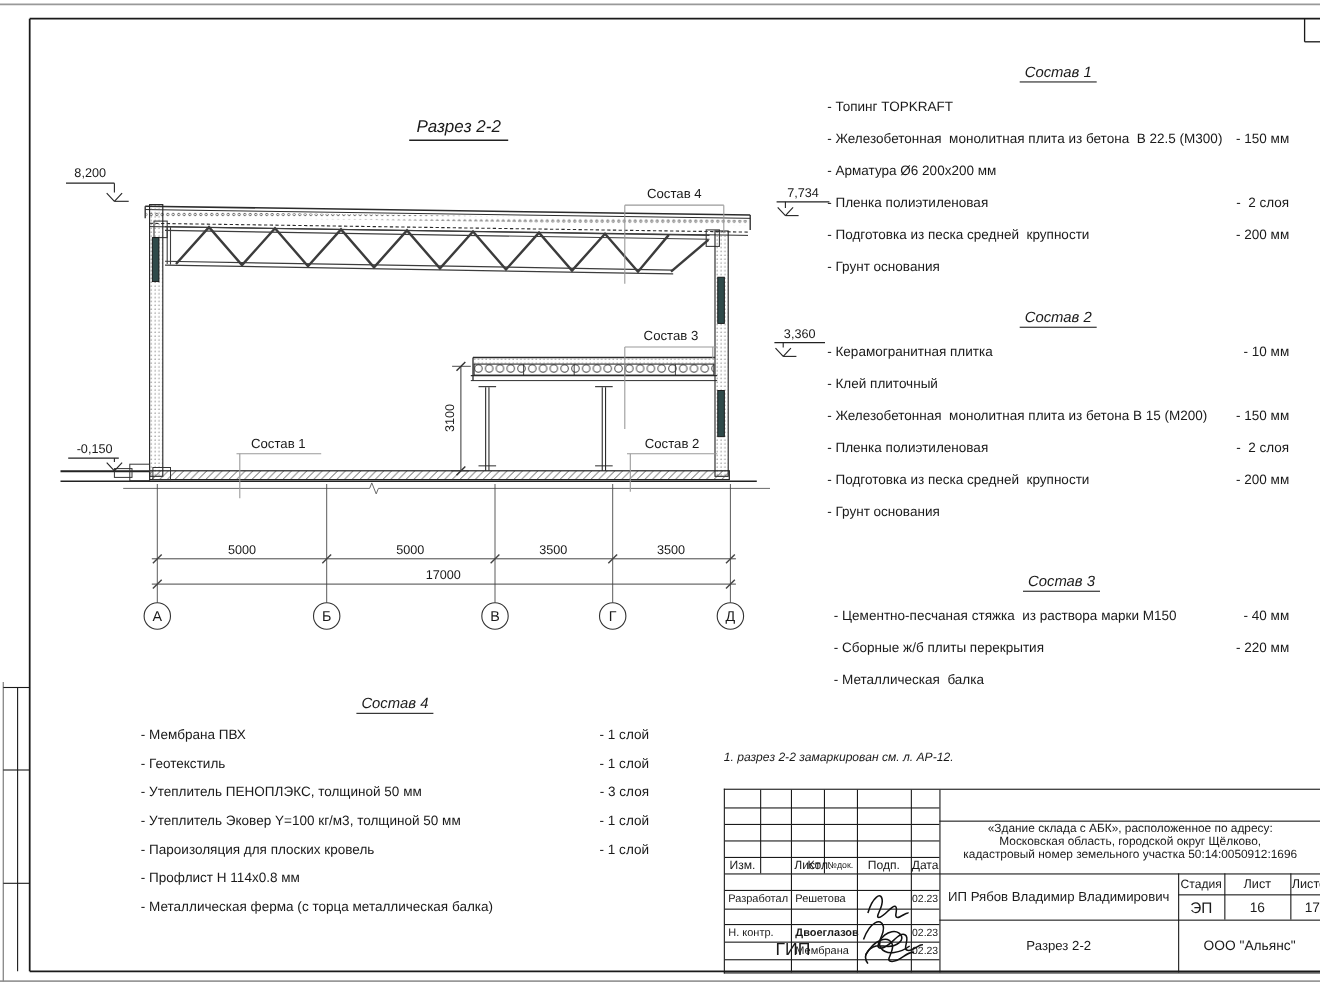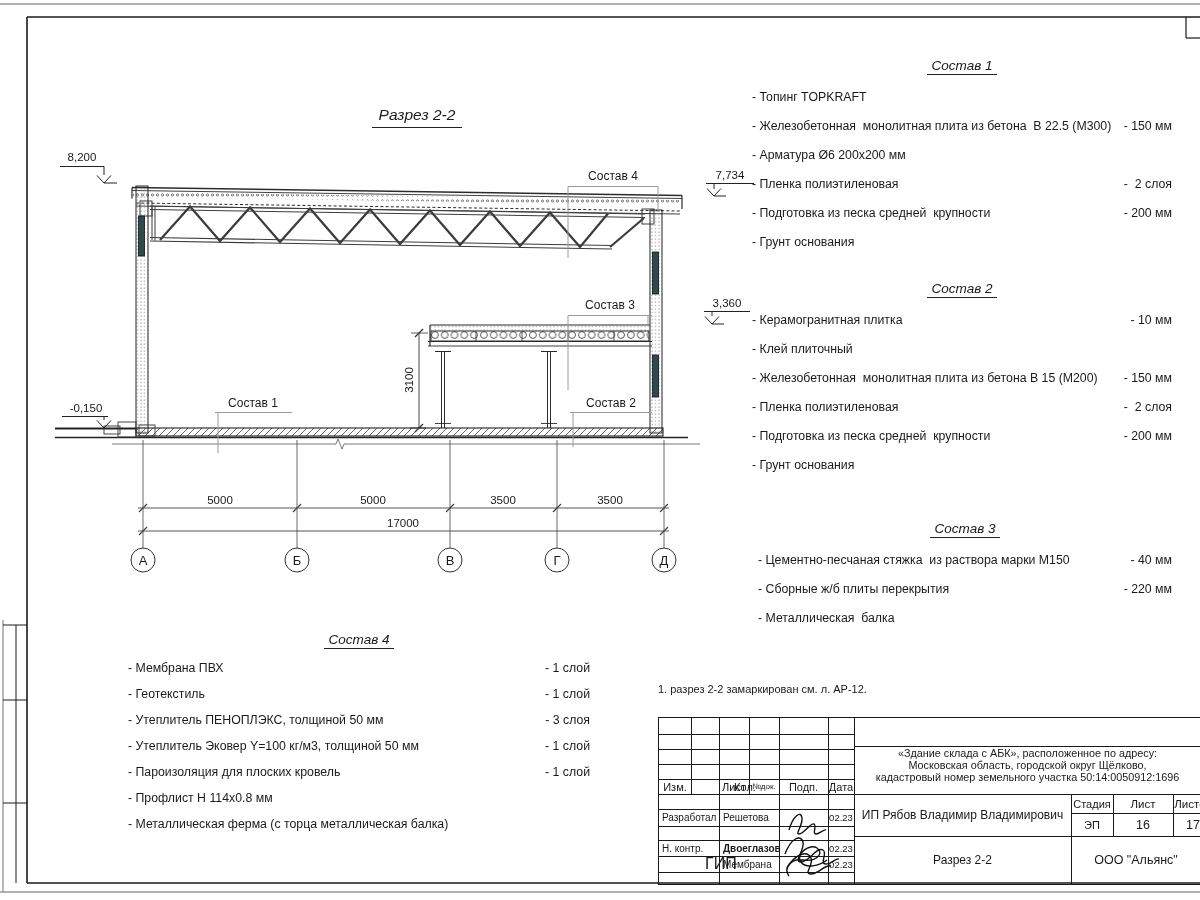--- a/index.html
+++ b/index.html
@@ -10,21 +10,21 @@
   
   .spec{position:absolute;}
   .spec-title{text-align:center;font-size:13.5px;font-style:italic;font-weight:500;}
   .spec-title span{display:inline-block;border-bottom:1.2px solid #222;padding:0 5px 1px 5px;}
   .spec-item{display:flex;justify-content:space-between;font-size:12.3px;line-height:14px;}
   .spec-item span{white-space:pre;}
   .g1 .spec-item{margin-top:15px;}
   .g1 .spec-item:first-child{margin-top:23px;}
   .g4 .spec-item{margin-top:12px;gap:20px;}
   .g4 .spec-item:first-child{margin-top:35px;}
-  #note{position:absolute;left:658px;top:683px;font-size:11px;}
+  #note{position:absolute;left:658px;top:683px;font-size:11px;font-style:italic;}
   
   #stamp{position:absolute;left:658px;top:717px;width:542px;height:166px;
          border-left:1.5px solid #1a1a1a;border-top:1.5px solid #1a1a1a;border-bottom:1.5px solid #1a1a1a;}
   .ln{position:absolute;background:#1a1a1a;}
   .cell{position:absolute;display:flex;align-items:center;justify-content:center;text-align:center;}
   .cell.left{justify-content:flex-start;padding-left:3px;}
 </style>
 </head>
 <body>
 
@@ -393,21 +393,21 @@
 
   <div class="abs" style="left:195px;top:30px;width:347px;text-align:center;font-size:10.8px;line-height:11.8px;">
     <div>«Здание склада с АБК», расположенное по адресу:</div>
     <div>Московская область, городской округ Щёлково,</div>
     <div>кадастровый номер земельного участка 50:14:0050912:1696</div>
   </div>
   <div class="cell" style="left:195px;top:76px;width:217px;height:42px;font-size:12px;text-align:right;">ИП Рябов Владимир Владимирович</div>
   <div class="cell" style="left:412px;top:76px;width:42px;height:19px;font-size:11px;">Стадия</div>
   <div class="cell" style="left:454px;top:76px;width:60px;height:19px;font-size:11.5px;">Лист</div>
   <div class="cell" style="left:514px;top:76px;width:40px;height:19px;font-size:11.5px;">Листов</div>
-  <div class="cell" style="left:412px;top:95px;width:42px;height:23px;font-size:11px;">ЭП</div>
+  <div class="cell" style="left:412px;top:95px;width:42px;height:23px;font-size:14px;">ЭП</div>
   <div class="cell" style="left:454px;top:95px;width:60px;height:23px;font-size:12.5px;">16</div>
   <div class="cell" style="left:514px;top:95px;width:40px;height:23px;font-size:12.5px;">17</div>
   <div class="cell" style="left:195px;top:118px;width:217px;height:48px;font-size:12px;">Разрез 2-2</div>
   <div class="cell" style="left:412px;top:118px;width:130px;height:48px;font-size:12.5px;">ООО "Альянс"</div>
 
   <svg class="abs" style="left:120px;top:76px;" width="75" height="90">
     <g stroke="#111" stroke-width="1.4" fill="none">
       <path d="M10,36 c4,-14 12,-20 13,-12 c1,7 -7,16 -3,16 c5,0 12,-12 15,-10 c3,2 -2,10 2,10 c3,0 8,-5 10,-4"></path>
       <path d="M6,60 c6,-16 16,-20 18,-12 c2,8 -10,20 -2,20 c8,0 16,-16 22,-12 c5,3 -4,14 3,14 c5,0 10,-6 13,-5"></path>
       <path d="M10,82 c-6,-8 2,-18 14,-16 c12,2 22,-6 14,-12 c-7,-5 -22,6 -16,14 c5,7 18,4 26,-2"></path>

